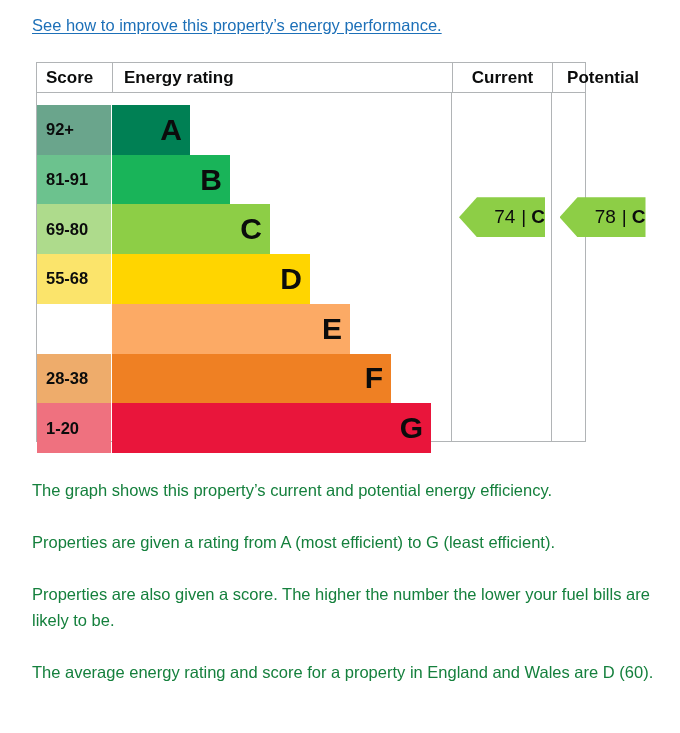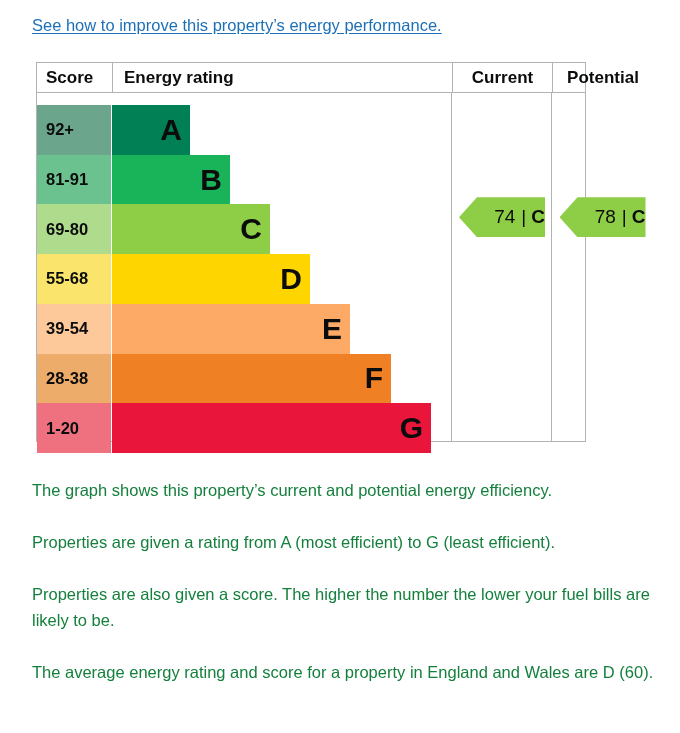--- a/index.html
+++ b/index.html
@@ -199,21 +199,20 @@
           <span class="band-letter">C</span>
         </div>
       </div>
       <div class="band" style="top: 149.143px; height: 49.7143px;">
         <div class="band-score" style="background: rgb(251, 228, 107);">55-68</div>
         <div class="band-bar" style="width: 198px; background: rgb(255, 213, 0);">
           <span class="band-letter">D</span>
         </div>
       </div>
       <div class="band" style="top: 198.857px; height: 49.7143px;">
-        <div class="band-score" style="background: rgb(253, 201, 155);">39-54</div>
         <div class="band-bar" style="width: 238px; background: rgb(252, 170, 101);">
           <span class="band-letter">E</span>
         </div>
       </div>
       <div class="band" style="top: 248.571px; height: 49.7143px;">
         <div class="band-score" style="background: rgb(238, 172, 107);">28-38</div>
         <div class="band-bar" style="width: 279px; background: rgb(239, 128, 35);">
           <span class="band-letter">F</span>
         </div>
       </div>

